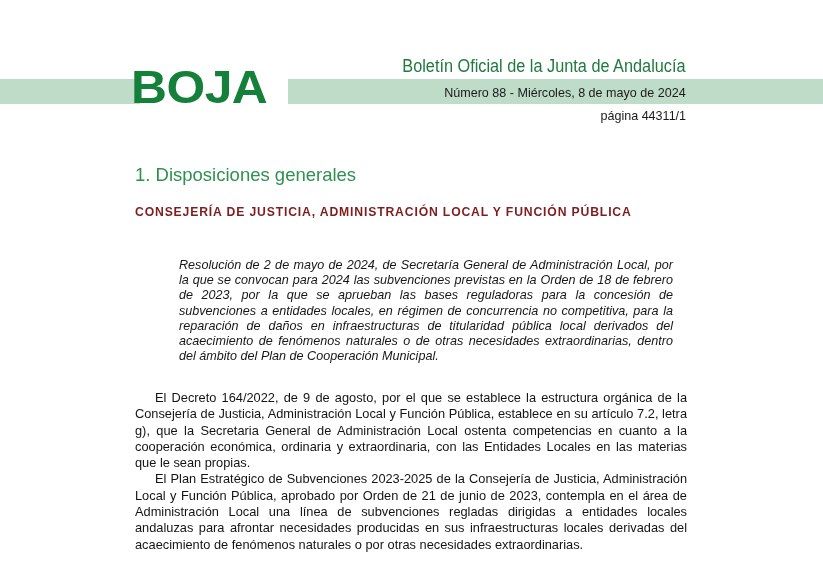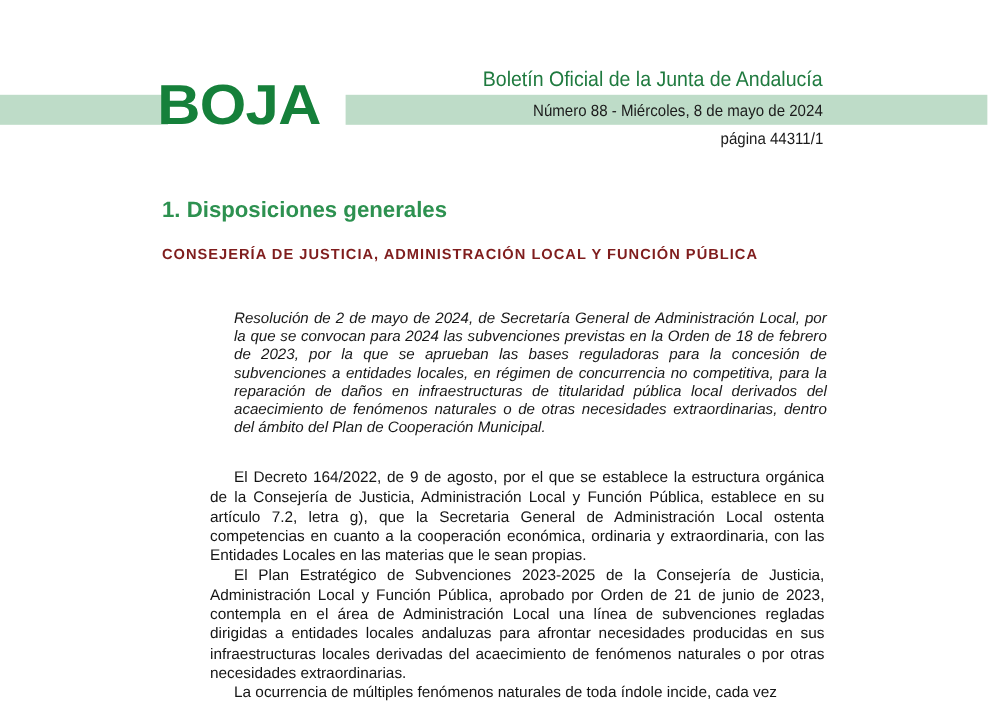--- a/index.html
+++ b/index.html
@@ -90,37 +90,36 @@
     width: 552px;
   }
   .section-title {
     position: absolute;
     top: 164px;
     left: 0;
     font-size: 18.5px;
     color: #2d9150;
     font-family: "Liberation Sans", sans-serif;
     white-space: nowrap;
-    font-weight: bold;
   }
   .dept {
     position: absolute;
     top: 203px;
     left: 0;
     width: 552px;
     font-size: 12.2px;
     font-weight: bold;
     letter-spacing: 0.85px;
     color: #7f1d1d;
     line-height: 18px;
   }
   .resolution-block {
     position: absolute;
     top: 258px;
-    left: 60px;
+    left: 44px;
     width: 494px;
     font-style: italic;
     font-size: 12.6px;
     line-height: 15.2px;
     text-align: justify;
     color: #171717;
   }
   .body-text {
     position: absolute;
     top: 390px;
@@ -130,21 +129,20 @@
     line-height: 16.3px;
     text-align: justify;
     color: #141414;
   }
   .body-text p {
     margin: 0;
     text-indent: 0;
   }
   .body-text p.indent {
     text-indent: 20px;
-    margin-left: 40px;
   }
   .clip-last {
     overflow: hidden;
   }
 </style>
 </head>
 <body>
 
 <div class="masthead">
   <div class="band band-left"></div>
@@ -159,16 +157,15 @@
 
   <div class="section-title">1. Disposiciones generales</div>
 
   <div class="dept">CONSEJERÍA DE JUSTICIA, ADMINISTRACIÓN LOCAL Y FUNCIÓN PÚBLICA</div>
 
   <div class="resolution-block">Resolución de 2 de mayo de 2024, de Secretaría General de Administración Local, por la que se convocan para 2024 las subvenciones previstas en la Orden de 18 de febrero de 2023, por la que se aprueban las bases reguladoras para la concesión de subvenciones a entidades locales, en régimen de concurrencia no competitiva, para la reparación de daños en infraestructuras de titularidad pública local derivados del acaecimiento de fenómenos naturales o de otras necesidades extraordinarias, dentro del ámbito del Plan de Cooperación Municipal.</div>
 
   <div class="body-text clip-last">
     <p class="indent">El Decreto 164/2022, de 9 de agosto, por el que se establece la estructura orgánica de la Consejería de Justicia, Administración Local y Función Pública, establece en su artículo 7.2, letra g), que la Secretaria General de Administración Local ostenta competencias en cuanto a la cooperación económica, ordinaria y extraordinaria, con las Entidades Locales en las materias que le sean propias.</p>
     <p class="indent">El Plan Estratégico de Subvenciones 2023-2025 de la Consejería de Justicia, Administración Local y Función Pública, aprobado por Orden de 21 de junio de 2023, contempla en el área de Administración Local una línea de subvenciones regladas dirigidas a entidades locales andaluzas para afrontar necesidades producidas en sus infraestructuras locales derivadas del acaecimiento de fenómenos naturales o por otras necesidades extraordinarias.</p>
-    <p class="indent">La ocurrencia de múltiples fenómenos naturales de toda índole incide, cada vez</p>
   </div>
 
 </div>
 
 </body></html>

